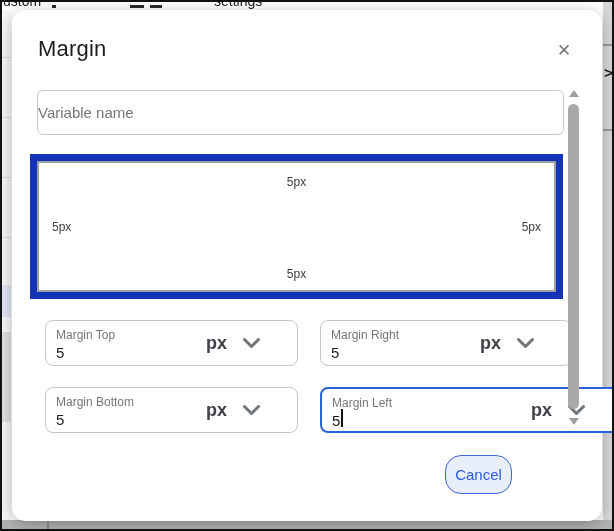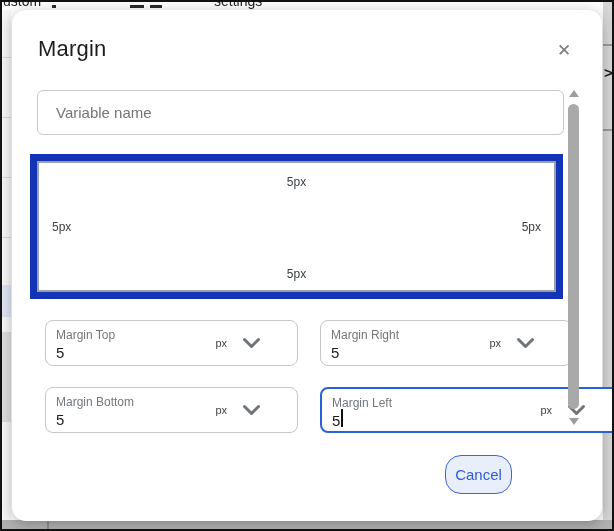--- a/index.html
+++ b/index.html
@@ -44,21 +44,21 @@
     font-size: 22px; color: #1d1d1f; letter-spacing: .2px;
   }
   .close-btn {
     position: absolute; right: 26px; top: 28px; width: 24px; height: 24px;
     background: none; border: none; font-size: 17px; color: #7a7a7a; cursor: pointer;
     font-family: "Liberation Sans", sans-serif;
   }
 
   .var-input {
     position: absolute; left: 25px; top: 80px; width: 527px; height: 45px;
-    border: 1px solid #c9c9c9; border-radius: 6px; padding: 0 18px;
+    border: 1px solid #c9c9c9; border-radius: 6px; padding: 0 0;
     font-size: 15px; color: #1c1c1e; font-family: "Liberation Sans", sans-serif;
     outline: none; background: #fff;
   }
   .var-input::placeholder { color: #757575; opacity: 1; }
 
   
   .preview {
     position: absolute; left: 18px; top: 144px; width: 533px; height: 145px;
     border: 7px solid #1434b8; background: #1434b8;
   }
@@ -82,21 +82,21 @@
   .f-bottom { left: 25px;  top: 377px; width: 253px; }
   .f-left   { left: 300px; top: 377px; width: 304px; border: 2px solid #2a62d9; }
   .f-label { position: absolute; left: 10px; top: 7px; font-size: 12px; color: #73777b; white-space: nowrap; }
   .f-value {
     position: absolute; left: 10px; top: 21px; width: 130px; height: 20px;
     border: none; outline: none; background: transparent; padding: 0;
     font-size: 15px; color: #1c1c1e; font-family: "Liberation Sans", sans-serif;
   }
   .f-unit {
     position: absolute; right: 70px; top: 50%; transform: translateY(-50%);
-    font-size: 11px; font-weight: 400; color: #3f4347;
+    font-size: 18px; font-weight: 700; color: #3f4347;
   }
   .f-chevron { position: absolute; right: 36px; top: 50%; transform: translateY(-50%); line-height: 0; cursor: pointer; }
   .caret { position: absolute; left: 19px; top: 20px; width: 2px; height: 18px; background: #111; }
 
   
   .sb { position: absolute; left: 556px; top: 78px; width: 12px; height: 345px; }
   .sb-up {
     position: absolute; left: 1px; top: 2px; width: 0; height: 0; cursor: pointer;
     border-left: 5px solid transparent; border-right: 5px solid transparent;
     border-bottom: 7px solid #9c9c9c;

